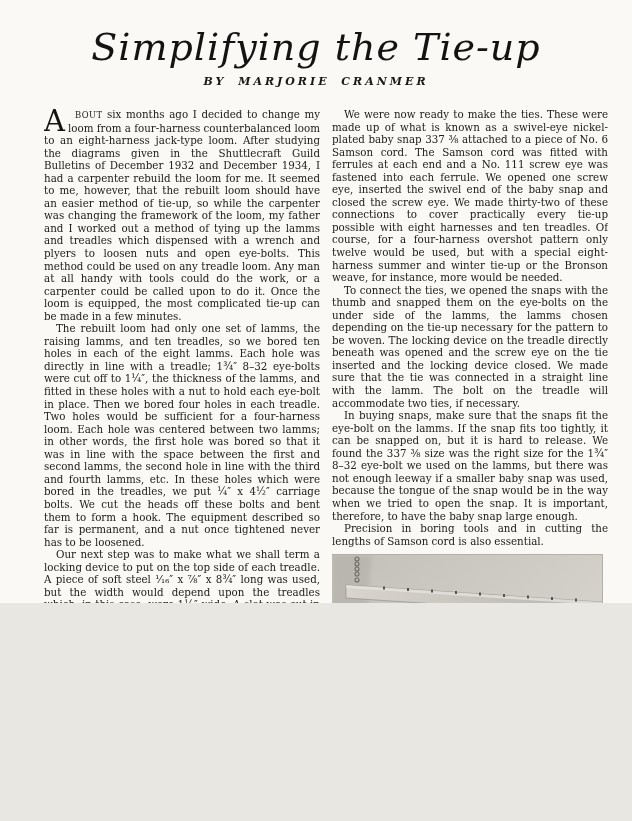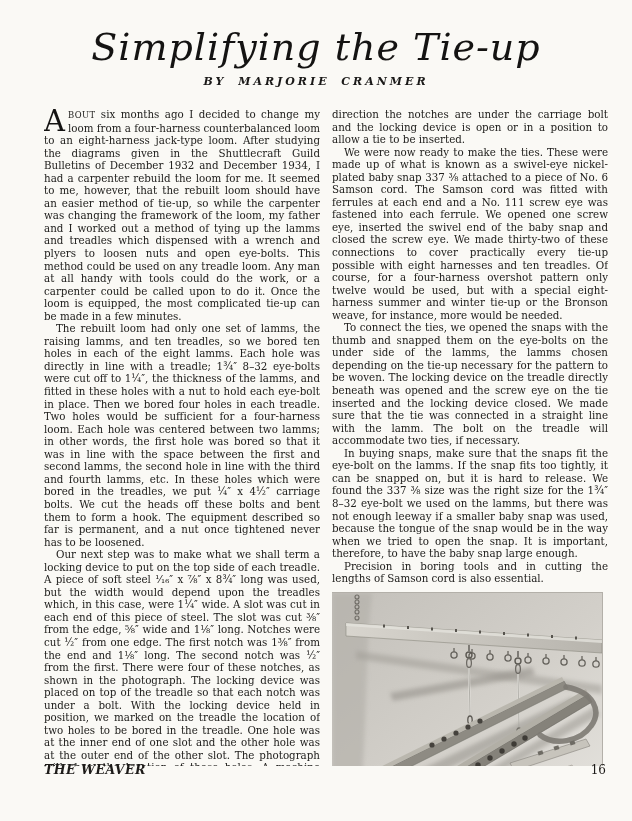--- a/index.html
+++ b/index.html
@@ -1,19 +1,19 @@
 <!DOCTYPE html>
 <html><head>
 <meta charset="utf-8">
 <style>
   html,body { margin:0; padding:0; }
   body { background:#e9e7e2; }
   .page {
     position:relative;
-    width:632px; height:821px;
+    width:632px; height:603px;
     margin:0 auto;
     background:#faf9f5;
     color:#1d1b19;
     font-family:"DejaVu Serif","Liberation Serif",serif;
     overflow:hidden;
   }
   .header { text-align:center; padding-top:24px; }
   .title {
     font-style:italic;
     font-size:38px;
@@ -47,21 +47,21 @@
   }
   .col p { margin:0; text-indent:12px; }
   .col p.no-indent { text-indent:0; }
   .dropcap {
     float:left;
     font-size:29px;
     line-height:24px;
     padding:1px 3px 0 0;
     color:#141312;
   }
-  .smallcaps { font-size:8.4px; letter-spacing:0.4px; }
+  .smallcaps { font-size:8.4px; letter-spacing:0.4px;margin-left:7px; }
   .photo {
     margin-top:8px;
     width:270px; height:226px;
     background:#cdcac4;
     outline:1px solid #b3b0a9;
   }
   .photo svg { display:block; width:100%; height:100%; }
   .footer {
     position:absolute;
     left:44px; right:26px; top:762px;
@@ -89,21 +89,20 @@
 
   <div class="columns">
 
     <div class="col">
       <p class="no-indent"><span class="dropcap">A</span><span class="smallcaps">BOUT</span><span> six months ago I decided to change my loom from a four-harness counterbalanced loom to an eight-harness jack-type loom. After studying the diagrams given in the Shuttlecraft Guild Bulletins of December 1932 and December 1934, I had a carpenter rebuild the loom for me. It seemed to me, however, that the rebuilt loom should have an easier method of tie-up, so while the carpenter was changing the framework of the loom, my father and I worked out a method of tying up the lamms and treadles which dispensed with a wrench and plyers to loosen nuts and open eye-bolts. This method could be used on any treadle loom. Any man at all handy with tools could do the work, or a carpenter could be called upon to do it. Once the loom is equipped, the most complicated tie-up can be made in a few minutes.</span></p>
       <p>The rebuilt loom had only one set of lamms, the raising lamms, and ten treadles, so we bored ten holes in each of the eight lamms. Each hole was directly in line with a treadle; 1¾″ 8–32 eye-bolts were cut off to 1¼″, the thickness of the lamms, and fitted in these holes with a nut to hold each eye-bolt in place. Then we bored four holes in each treadle. Two holes would be sufficient for a four-harness loom. Each hole was centered between two lamms; in other words, the first hole was bored so that it was in line with the space between the first and second lamms, the second hole in line with the third and fourth lamms, etc. In these holes which were bored in the treadles, we put ¼″ x 4½″ carriage bolts. We cut the heads off these bolts and bent them to form a hook. The equipment described so far is permanent, and a nut once tightened never has to be loosened.</p>
       <p>Our next step was to make what we shall term a locking device to put on the top side of each treadle. A piece of soft steel ¹⁄₁₆″ x ⅞″ x 8¾″ long was used, but the width would depend upon the treadles which, in this case, were 1¼″ wide. A slot was cut in each end of this piece of steel. The slot was cut ⅜″ from the edge, ⅝″ wide and 1⅛″ long. Notches were cut ½″ from one edge. The first notch was 1⅜″ from the end and 1⅛″ long. The second notch was ½″ from the first. There were four of these notches, as shown in the photograph. The locking device was placed on top of the treadle so that each notch was under a bolt. With the locking device held in position, we marked on the treadle the location of two holes to be bored in the treadle. One hole was at the inner end of one slot and the other hole was at the outer end of the other slot. The photograph will show the location of these holes. A machine screw was put in one hole and a thumb nut put on. In the other hole we put a round head wood screw just tight enough to allow the locking device to move. This means that by loosening the thumb screw the locking device can be moved the length of the slot. Moved in one direction, the solid part of the locking device closes the opening under the bolt, and moved in the opposite</p>
     </div>
 
     <div class="col">
-      <p class="no-indent">direction the notches are under the carriage bolt and the locking device is open or in a position to allow a tie to be inserted.</p>
       <p>We were now ready to make the ties. These were made up of what is known as a swivel-eye nickel-plated baby snap 337 ⅜ attached to a piece of No. 6 Samson cord. The Samson cord was fitted with ferrules at each end and a No. 111 screw eye was fastened into each ferrule. We opened one screw eye, inserted the swivel end of the baby snap and closed the screw eye. We made thirty-two of these connections to cover practically every tie-up possible with eight harnesses and ten treadles. Of course, for a four-harness overshot pattern only twelve would be used, but with a special eight-harness summer and winter tie-up or the Bronson weave, for instance, more would be needed.</p>
       <p>To connect the ties, we opened the snaps with the thumb and snapped them on the eye-bolts on the under side of the lamms, the lamms chosen depending on the tie-up necessary for the pattern to be woven. The locking device on the treadle directly beneath was opened and the screw eye on the tie inserted and the locking device closed. We made sure that the tie was connected in a straight line with the lamm. The bolt on the treadle will accommodate two ties, if necessary.</p>
       <p>In buying snaps, make sure that the snaps fit the eye-bolt on the lamms. If the snap fits too tightly, it can be snapped on, but it is hard to release. We found the 337 ⅜ size was the right size for the 1¾″ 8–32 eye-bolt we used on the lamms, but there was not enough leeway if a smaller baby snap was used, because the tongue of the snap would be in the way when we tried to open the snap. It is important, therefore, to have the baby snap large enough.</p>
       <p>Precision in boring tools and in cutting the lengths of Samson cord is also essential.</p>
 
       <div class="photo" role="img" aria-label="Black-and-white photograph of the tie-up: a lamm bar with a row of screw eyes, two Samson-cord ties with snaps hanging down to treadles fitted with hooks, and a notched metal locking device in the foreground.">
         <svg viewBox="0 0 270 226" preserveAspectRatio="none">
           <defs>
             <linearGradient id="bgGrad" x1="0" y1="0" x2="1" y2="1">
               <stop offset="0" stop-color="#c3c0ba"></stop>

